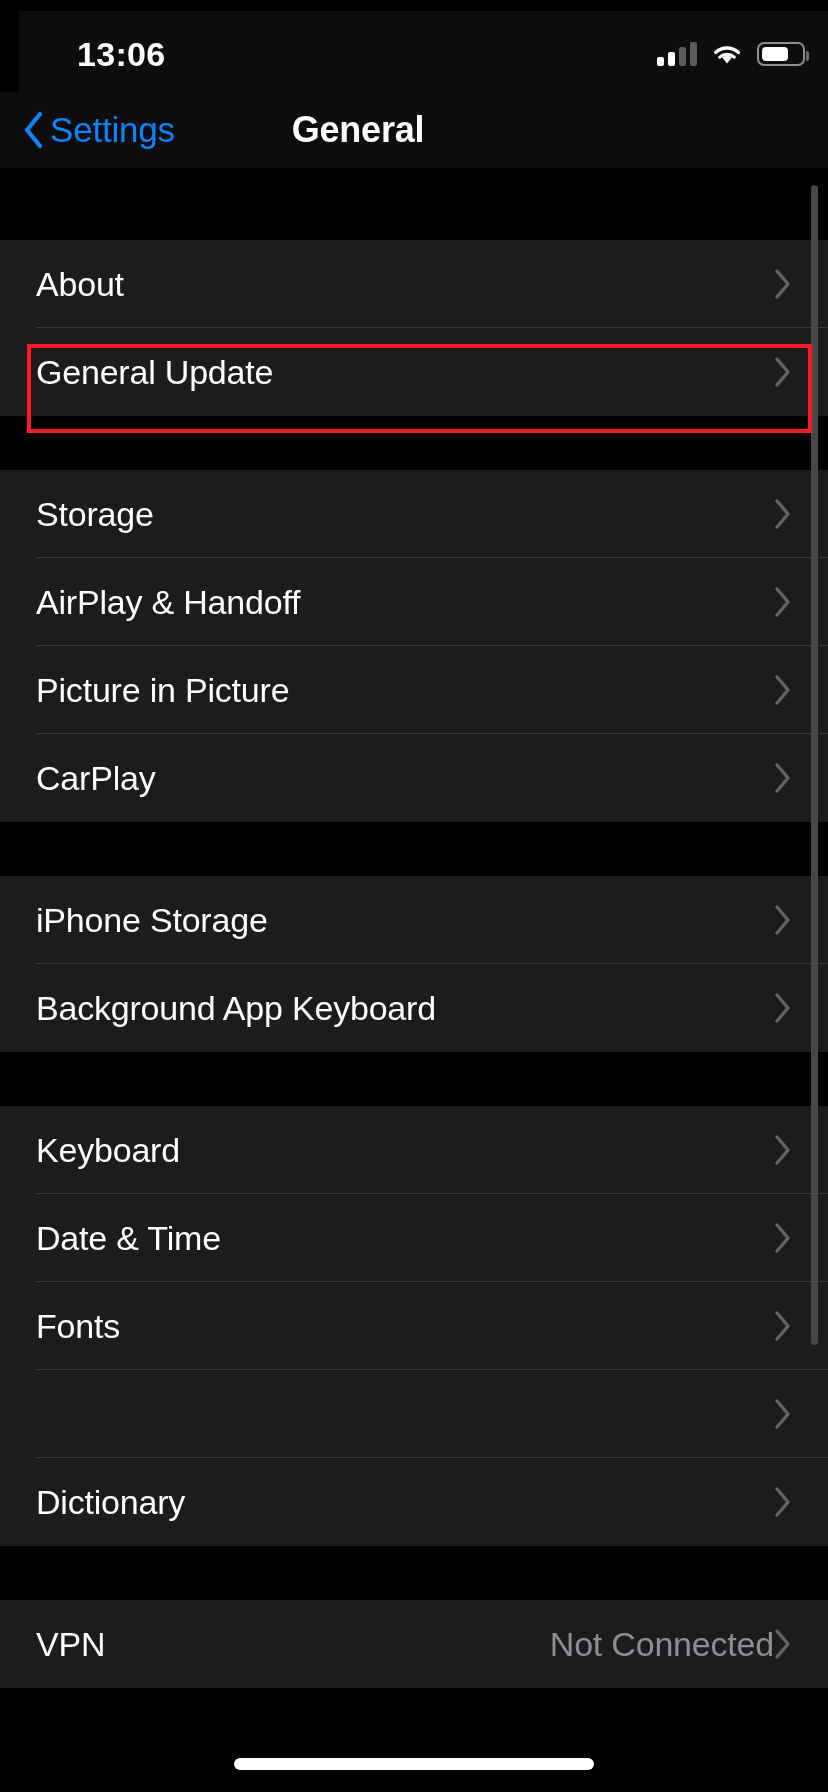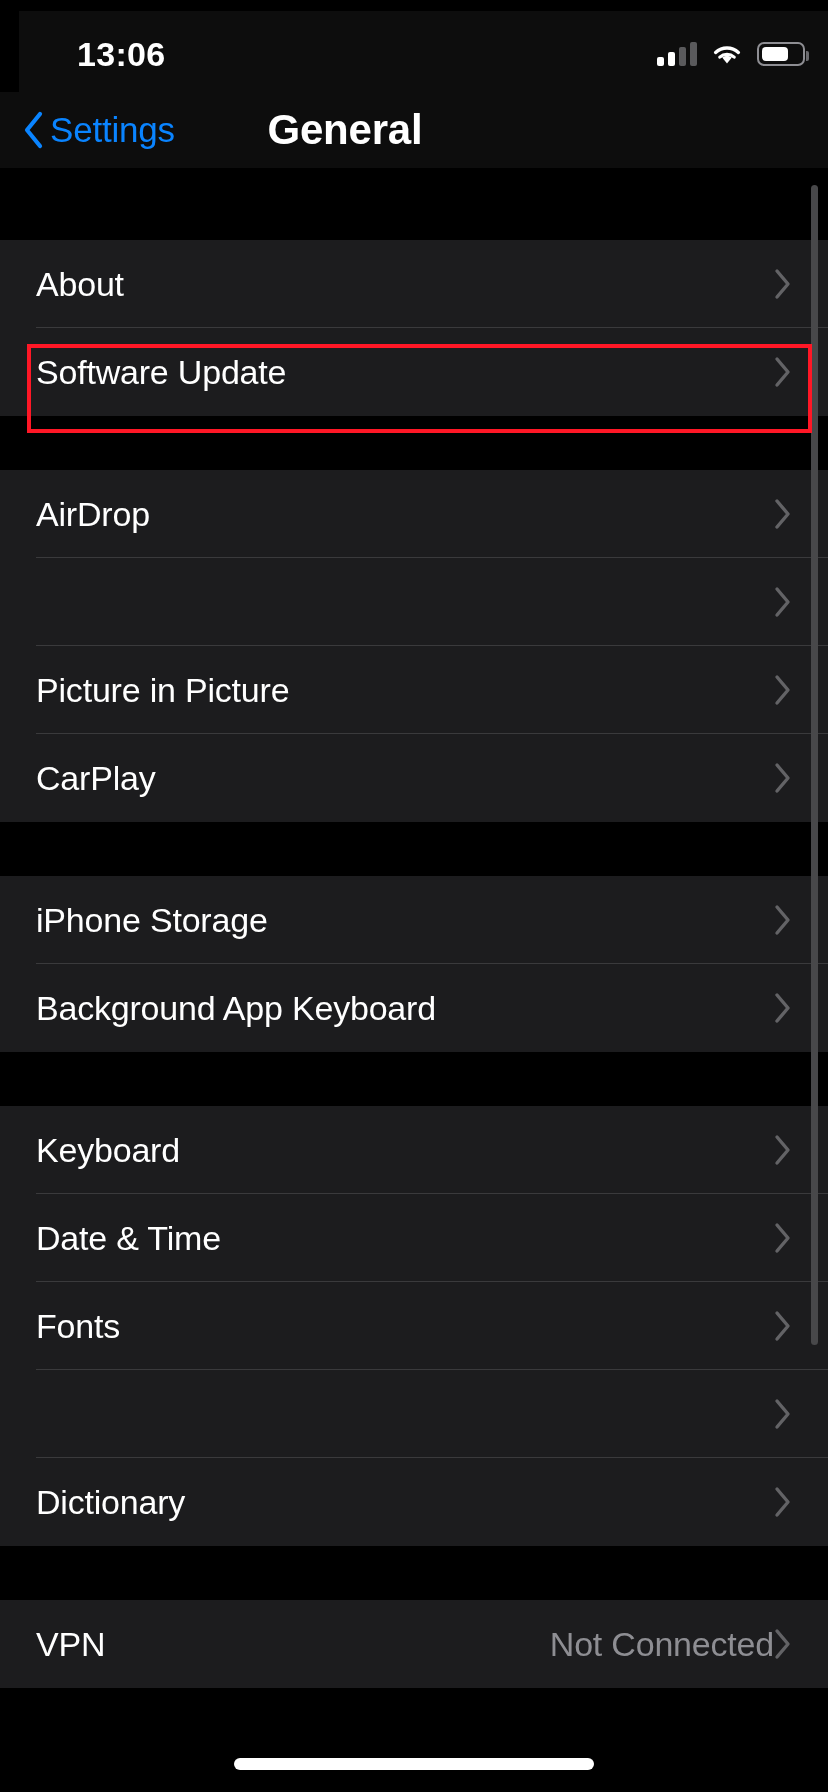--- a/index.html
+++ b/index.html
@@ -62,23 +62,23 @@
     background:#0d0d0d;
   }
   .nav-back {
     position:absolute; left:22px; top:0; height:76px;
     display:flex; align-items:center; gap:6px;
     color:#0a84ff; cursor:pointer;text-align:center;
   }
   .nav-back .chev-left { width:22px; height:38px; display:block; }
   .nav-back .back-label { font-size:35px; color:#0a84ff; letter-spacing:-0.2px; }
   .nav-title {
-    position:absolute; left:3px; top:0; width:684px; height:76px;
+    position:absolute; left:16px; top:0; width:684px; height:76px;
     display:flex; align-items:center; justify-content:center;
-    font-size:42px; font-weight:700; color:#ffffff;
+    font-size:36px; font-weight:700; color:#ffffff;
     letter-spacing:-0.2px;
   }
 
   
   .list-scroll {
     position:absolute; top:168px; left:0;
     width:828px; height:1624px;
     background:#000;
   }
   .gap { background:#000; width:828px; }
@@ -187,38 +187,39 @@
       <div class="group">
         <div class="row">
           <span class="label">About</span>
           <span class="spacer"></span>
           <svg class="chev" viewBox="0 0 18 32">
             <path d="M3 3 L14 16 L3 29" stroke="#636366" stroke-width="3.4" fill="none" stroke-linecap="round" stroke-linejoin="round"></path>
           </svg>
           <div class="sep"></div>
         </div>
         <div class="row">
-          <span class="label">Software Update</span>
+          <span class="label">General Update</span>
           <span class="spacer"></span>
           <svg class="chev" viewBox="0 0 18 32">
             <path d="M3 3 L14 16 L3 29" stroke="#636366" stroke-width="3.4" fill="none" stroke-linecap="round" stroke-linejoin="round"></path>
           </svg>
         </div>
       </div>
       <div class="gap" style="height: 54px;"></div>
       <div class="group">
         <div class="row">
-          <span class="label">AirDrop</span>
-          <span class="spacer"></span>
-          <svg class="chev" viewBox="0 0 18 32">
-            <path d="M3 3 L14 16 L3 29" stroke="#636366" stroke-width="3.4" fill="none" stroke-linecap="round" stroke-linejoin="round"></path>
-          </svg>
-          <div class="sep"></div>
-        </div>
-        <div class="row">
+          <span class="label">Storage</span>
+          <span class="spacer"></span>
+          <svg class="chev" viewBox="0 0 18 32">
+            <path d="M3 3 L14 16 L3 29" stroke="#636366" stroke-width="3.4" fill="none" stroke-linecap="round" stroke-linejoin="round"></path>
+          </svg>
+          <div class="sep"></div>
+        </div>
+        <div class="row">
+          <span class="label">AirPlay &amp; Handoff</span>
           <span class="spacer"></span>
           <svg class="chev" viewBox="0 0 18 32">
             <path d="M3 3 L14 16 L3 29" stroke="#636366" stroke-width="3.4" fill="none" stroke-linecap="round" stroke-linejoin="round"></path>
           </svg>
           <div class="sep"></div>
         </div>
         <div class="row">
           <span class="label">Picture in Picture</span>
           <span class="spacer"></span>
           <svg class="chev" viewBox="0 0 18 32">

